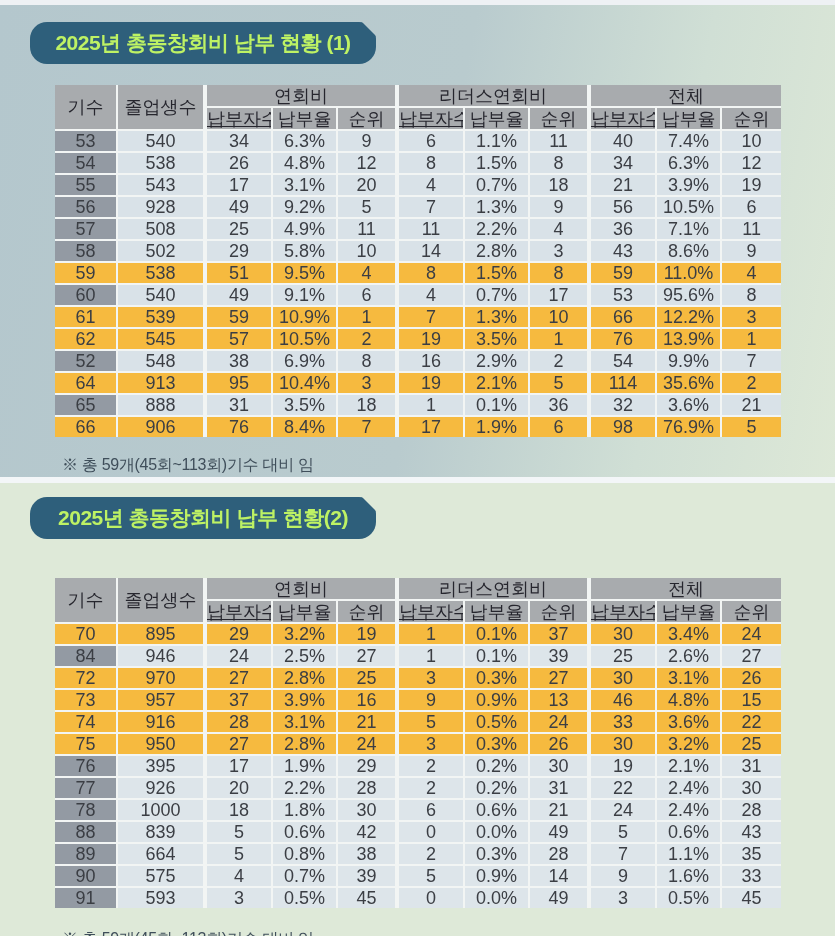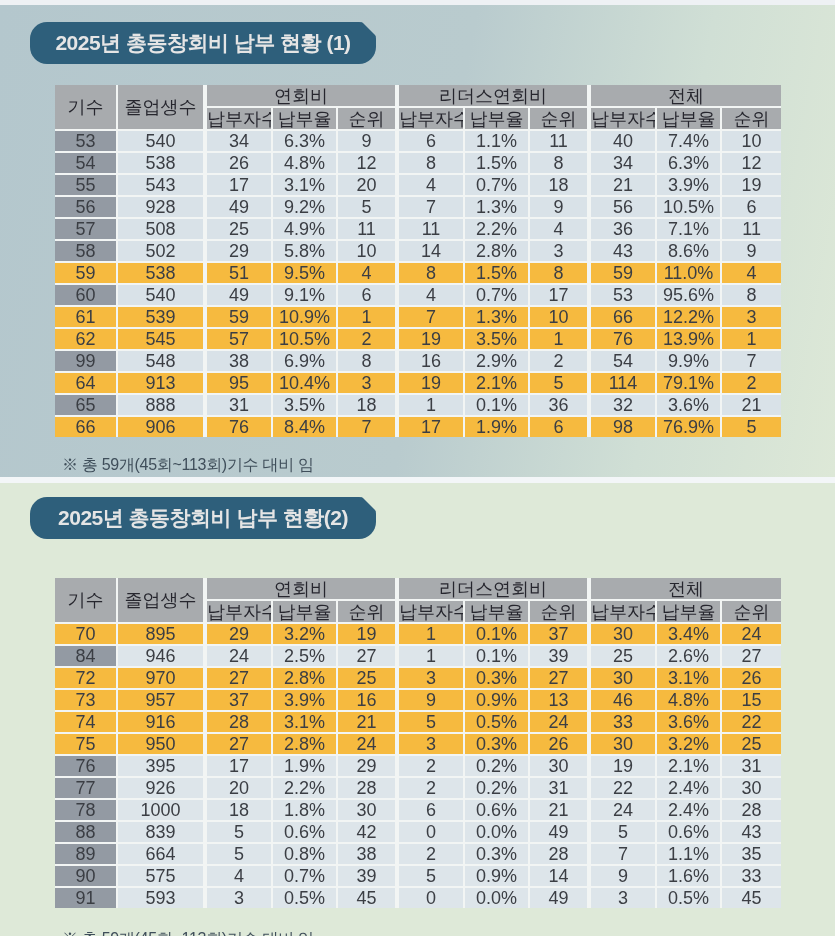--- a/index.html
+++ b/index.html
@@ -17,21 +17,21 @@
   .divider { height: 6px; background: #f3f6f8; }
   .panel-2 { height: 535px; background: #dee9d8; }
 
   .title-bar {
     width: 346px; height: 42px;
     margin-left: 30px;
     background: #2e5f7b;
     border-radius: 17px;
     clip-path: polygon(0 0, calc(100% - 14px) 0, 100% 14px, 100% 100%, 0 100%);
     display: flex; align-items: center; justify-content: center;
-    color: #e5e5e5; font-size: 21px; font-weight: 700;
+    color: #bef264; font-size: 21px; font-weight: 700;
     letter-spacing: -0.5px;
   }
   .panel-1 .title-bar { position: absolute; top: 17px; }
   .panel-2 .title-bar { position: absolute; top: 14px; }
 
   table.pay {
     position: absolute; left: 55px;
     width: 724px;
     border-collapse: collapse;
     border: hidden;
@@ -50,21 +50,21 @@
     line-height: 1;
     font-weight: 400;
     overflow: hidden; white-space: nowrap;
   }
   table.pay thead th {
     background: #a8abae;
     color: #26262e;
     height: 21px;
   }
   table.pay thead th.grp { border-left-width: 4px; }
-  table.pay thead tr.subs th:nth-child(3n+1) { border-left-width: 4px; }
+  table.pay thead tr.subs th:nth-child(3n+1) { border-left-width: 4px; text-decoration: underline; }
   table.pay tbody td { background: #d9e2e8; }
   .panel-2 table.pay tbody td { background: #dde5ea; }
   table.pay tbody td:first-child { background: #939aa3; }
   table.pay tbody td:nth-child(3),
   table.pay tbody td:nth-child(6),
   table.pay tbody td:nth-child(9) { border-left-width: 4px; }
   table.pay tbody tr.hl td { background: #f6ba3f; }
 
   col.c-kisu { width: 62px; }
   col.c-grad { width: 88px; }
@@ -248,21 +248,21 @@
           <td>10.5%</td>
           <td>2</td>
           <td>19</td>
           <td>3.5%</td>
           <td>1</td>
           <td>76</td>
           <td>13.9%</td>
           <td>1</td>
         </tr>
         <tr>
-          <td>99</td>
+          <td>52</td>
           <td>548</td>
           <td>38</td>
           <td>6.9%</td>
           <td>8</td>
           <td>16</td>
           <td>2.9%</td>
           <td>2</td>
           <td>54</td>
           <td>9.9%</td>
           <td>7</td>
@@ -270,21 +270,21 @@
         <tr class="hl">
           <td>64</td>
           <td>913</td>
           <td>95</td>
           <td>10.4%</td>
           <td>3</td>
           <td>19</td>
           <td>2.1%</td>
           <td>5</td>
           <td>114</td>
-          <td>79.1%</td>
+          <td>35.6%</td>
           <td>2</td>
         </tr>
         <tr>
           <td>65</td>
           <td>888</td>
           <td>31</td>
           <td>3.5%</td>
           <td>18</td>
           <td>1</td>
           <td>0.1%</td>

